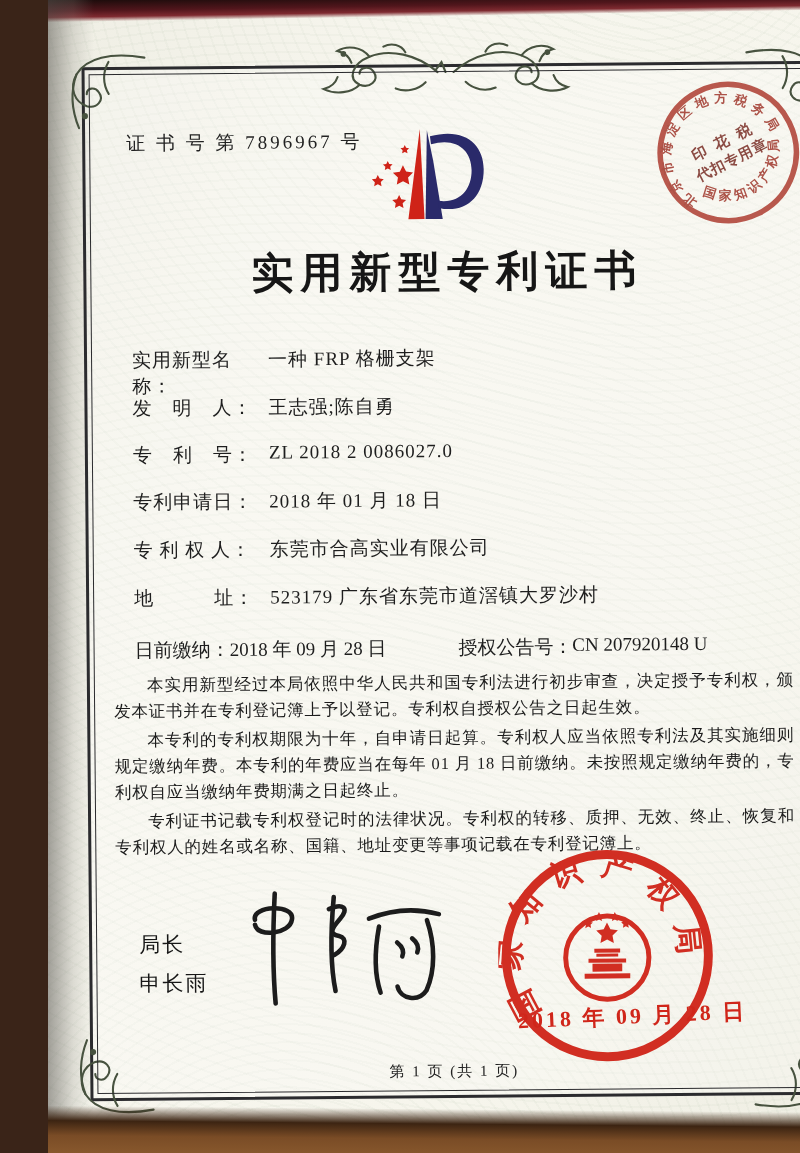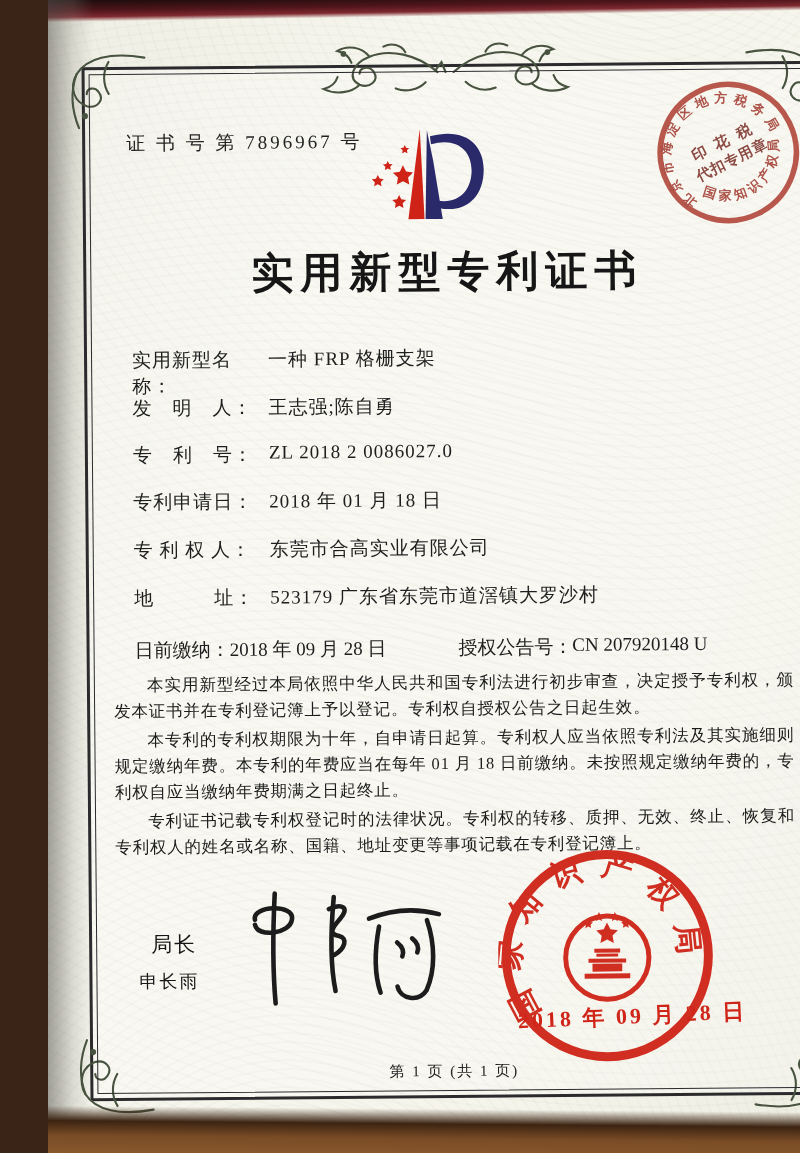--- a/index.html
+++ b/index.html
@@ -61,22 +61,22 @@
   .f-label{width:136px;flex:0 0 136px;letter-spacing:1px;}
   .f-value{letter-spacing:1px;}
   .grant-row{position:absolute;left:40px;top:563px;width:660px;display:flex;font-size:19px;color:#1e1e1e;}
   .grant-cell{display:flex;}
   .grant-cell.right{margin-left:72px;}
   .legal{
     position:absolute;left:19px;top:598px;width:680px;
     font-size:16.5px;line-height:26px;color:#1c1c1c;letter-spacing:.8px;text-align:justify;
   }
   .legal p{margin:0 0 3px 0;text-indent:2em;}
-  .signer-title{position:absolute;left:54px;top:856px;font-size:21px;color:#161616;letter-spacing:2px;}
-  .signer-name{position:absolute;left:42px;top:895px;font-size:18px;color:#161616;letter-spacing:2px;}
+  .signer-title{position:absolute;left:42px;top:856px;font-size:21px;color:#161616;letter-spacing:2px;}
+  .signer-name{position:absolute;left:42px;top:895px;font-size:21px;color:#161616;letter-spacing:2px;}
   .signature{position:absolute;left:140px;top:806px;width:230px;height:140px;}
   .office-seal{position:absolute;left:401px;top:776px;width:218px;height:218px;opacity:.96;}
   .seal-date{
     position:absolute;left:420px;top:930px;width:280px;font-size:22px;color:#d0261a;
     letter-spacing:3px;transform:rotate(-2deg);font-weight:bold;white-space:nowrap;
   }
   .footer-pageno{
     position:absolute;left:0;top:990px;width:100%;text-align:center;
     font-size:15px;color:#222;letter-spacing:2px;
   }

